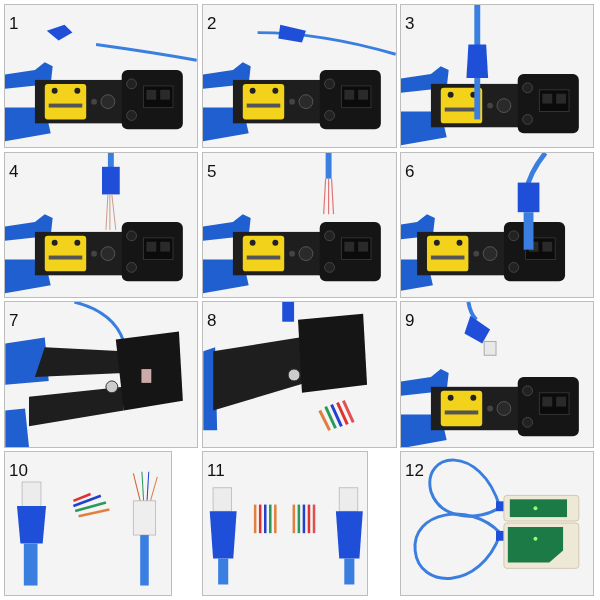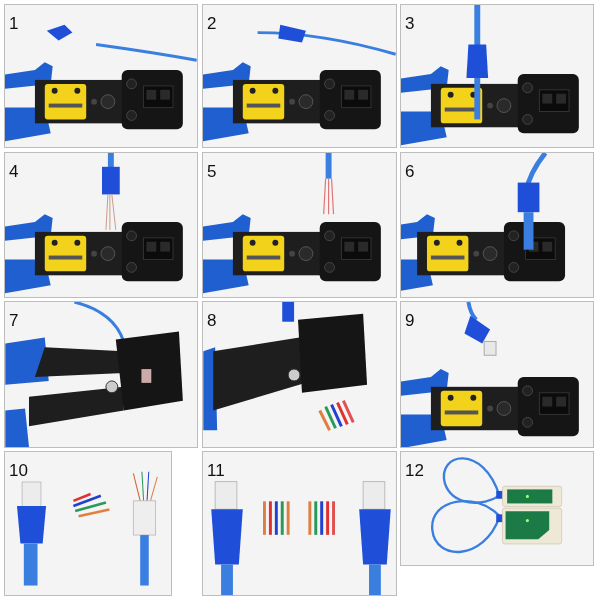--- a/index.html
+++ b/index.html
@@ -152,21 +152,21 @@
       <path d="M162,46 l-2,-34" stroke="#2a9a5a"></path>
       <path d="M166,46 l2,-34" stroke="#2240d0"></path>
       <path d="M170,46 l8,-28" stroke="#e08040"></path>
     </g>
     <rect x="150" y="46" width="26" height="40" fill="#eeeeee" stroke="#bbb"></rect>
     <rect x="158" y="86" width="10" height="59" fill="#3a7fe0"></rect>
   </svg>
   <span class="num">10</span>
 </div>
 
-<div class="panel" style="left:202px;top:451px;width:195px;height:145px;">
+<div class="panel" style="left:202px;top:451px;width:166px;height:145px;">
   <svg viewBox="0 0 195 145">
     <rect x="12" y="30" width="22" height="28" fill="#ececec" stroke="#bbb"></rect>
     <path d="M8,58 L40,58 L36,114 L12,114Z" fill="#1f4fd8"></path>
     <rect x="18" y="114" width="12" height="31" fill="#3a7fe0"></rect>
     <g stroke-width="3">
       <line x1="62" y1="50" x2="62" y2="84" stroke="#e08040"></line>
       <line x1="68" y1="50" x2="68" y2="84" stroke="#e03030"></line>
       <line x1="74" y1="50" x2="74" y2="84" stroke="#2240d0"></line>
       <line x1="80" y1="50" x2="80" y2="84" stroke="#2a9a5a"></line>
       <line x1="86" y1="50" x2="86" y2="84" stroke="#e08040"></line>
@@ -176,21 +176,21 @@
       <line x1="126" y1="50" x2="126" y2="84" stroke="#e03030"></line>
       <line x1="132" y1="50" x2="132" y2="84" stroke="#e05050"></line>
     </g>
     <rect x="162" y="30" width="22" height="28" fill="#ececec" stroke="#bbb"></rect>
     <path d="M158,58 L190,58 L186,114 L162,114Z" fill="#1f4fd8"></path>
     <rect x="168" y="114" width="12" height="31" fill="#3a7fe0"></rect>
   </svg>
   <span class="num">11</span>
 </div>
 
-<div class="panel" style="left:400px;top:451px;width:194px;height:115px;">
+<div class="panel" style="left:400px;top:451px;width:194px;height:145px;">
   <svg viewBox="0 0 194 145">
     <path d="M100,56 C80,-10 20,0 30,40 C40,70 80,70 100,56" stroke="#3a7fe0" stroke-width="3" fill="none"></path>
     <path d="M100,82 C70,50 10,60 14,100 C18,140 80,140 100,84" stroke="#3a7fe0" stroke-width="3" fill="none"></path>
     <rect x="96" y="50" width="10" height="10" fill="#1f4fd8"></rect>
     <rect x="96" y="80" width="10" height="10" fill="#1f4fd8"></rect>
     <rect x="104" y="44" width="76" height="26" rx="3" fill="#eee8d6" stroke="#cfc7b0"></rect>
     <rect x="110" y="48" width="58" height="18" fill="#1c7a46"></rect>
     <rect x="104" y="72" width="76" height="46" rx="3" fill="#eee8d6" stroke="#cfc7b0"></rect>
     <path d="M108,76 L164,76 L164,100 L150,112 L108,112Z" fill="#1c7a46"></path>
     <circle cx="136" cy="57" r="2" fill="#9f6"></circle>

